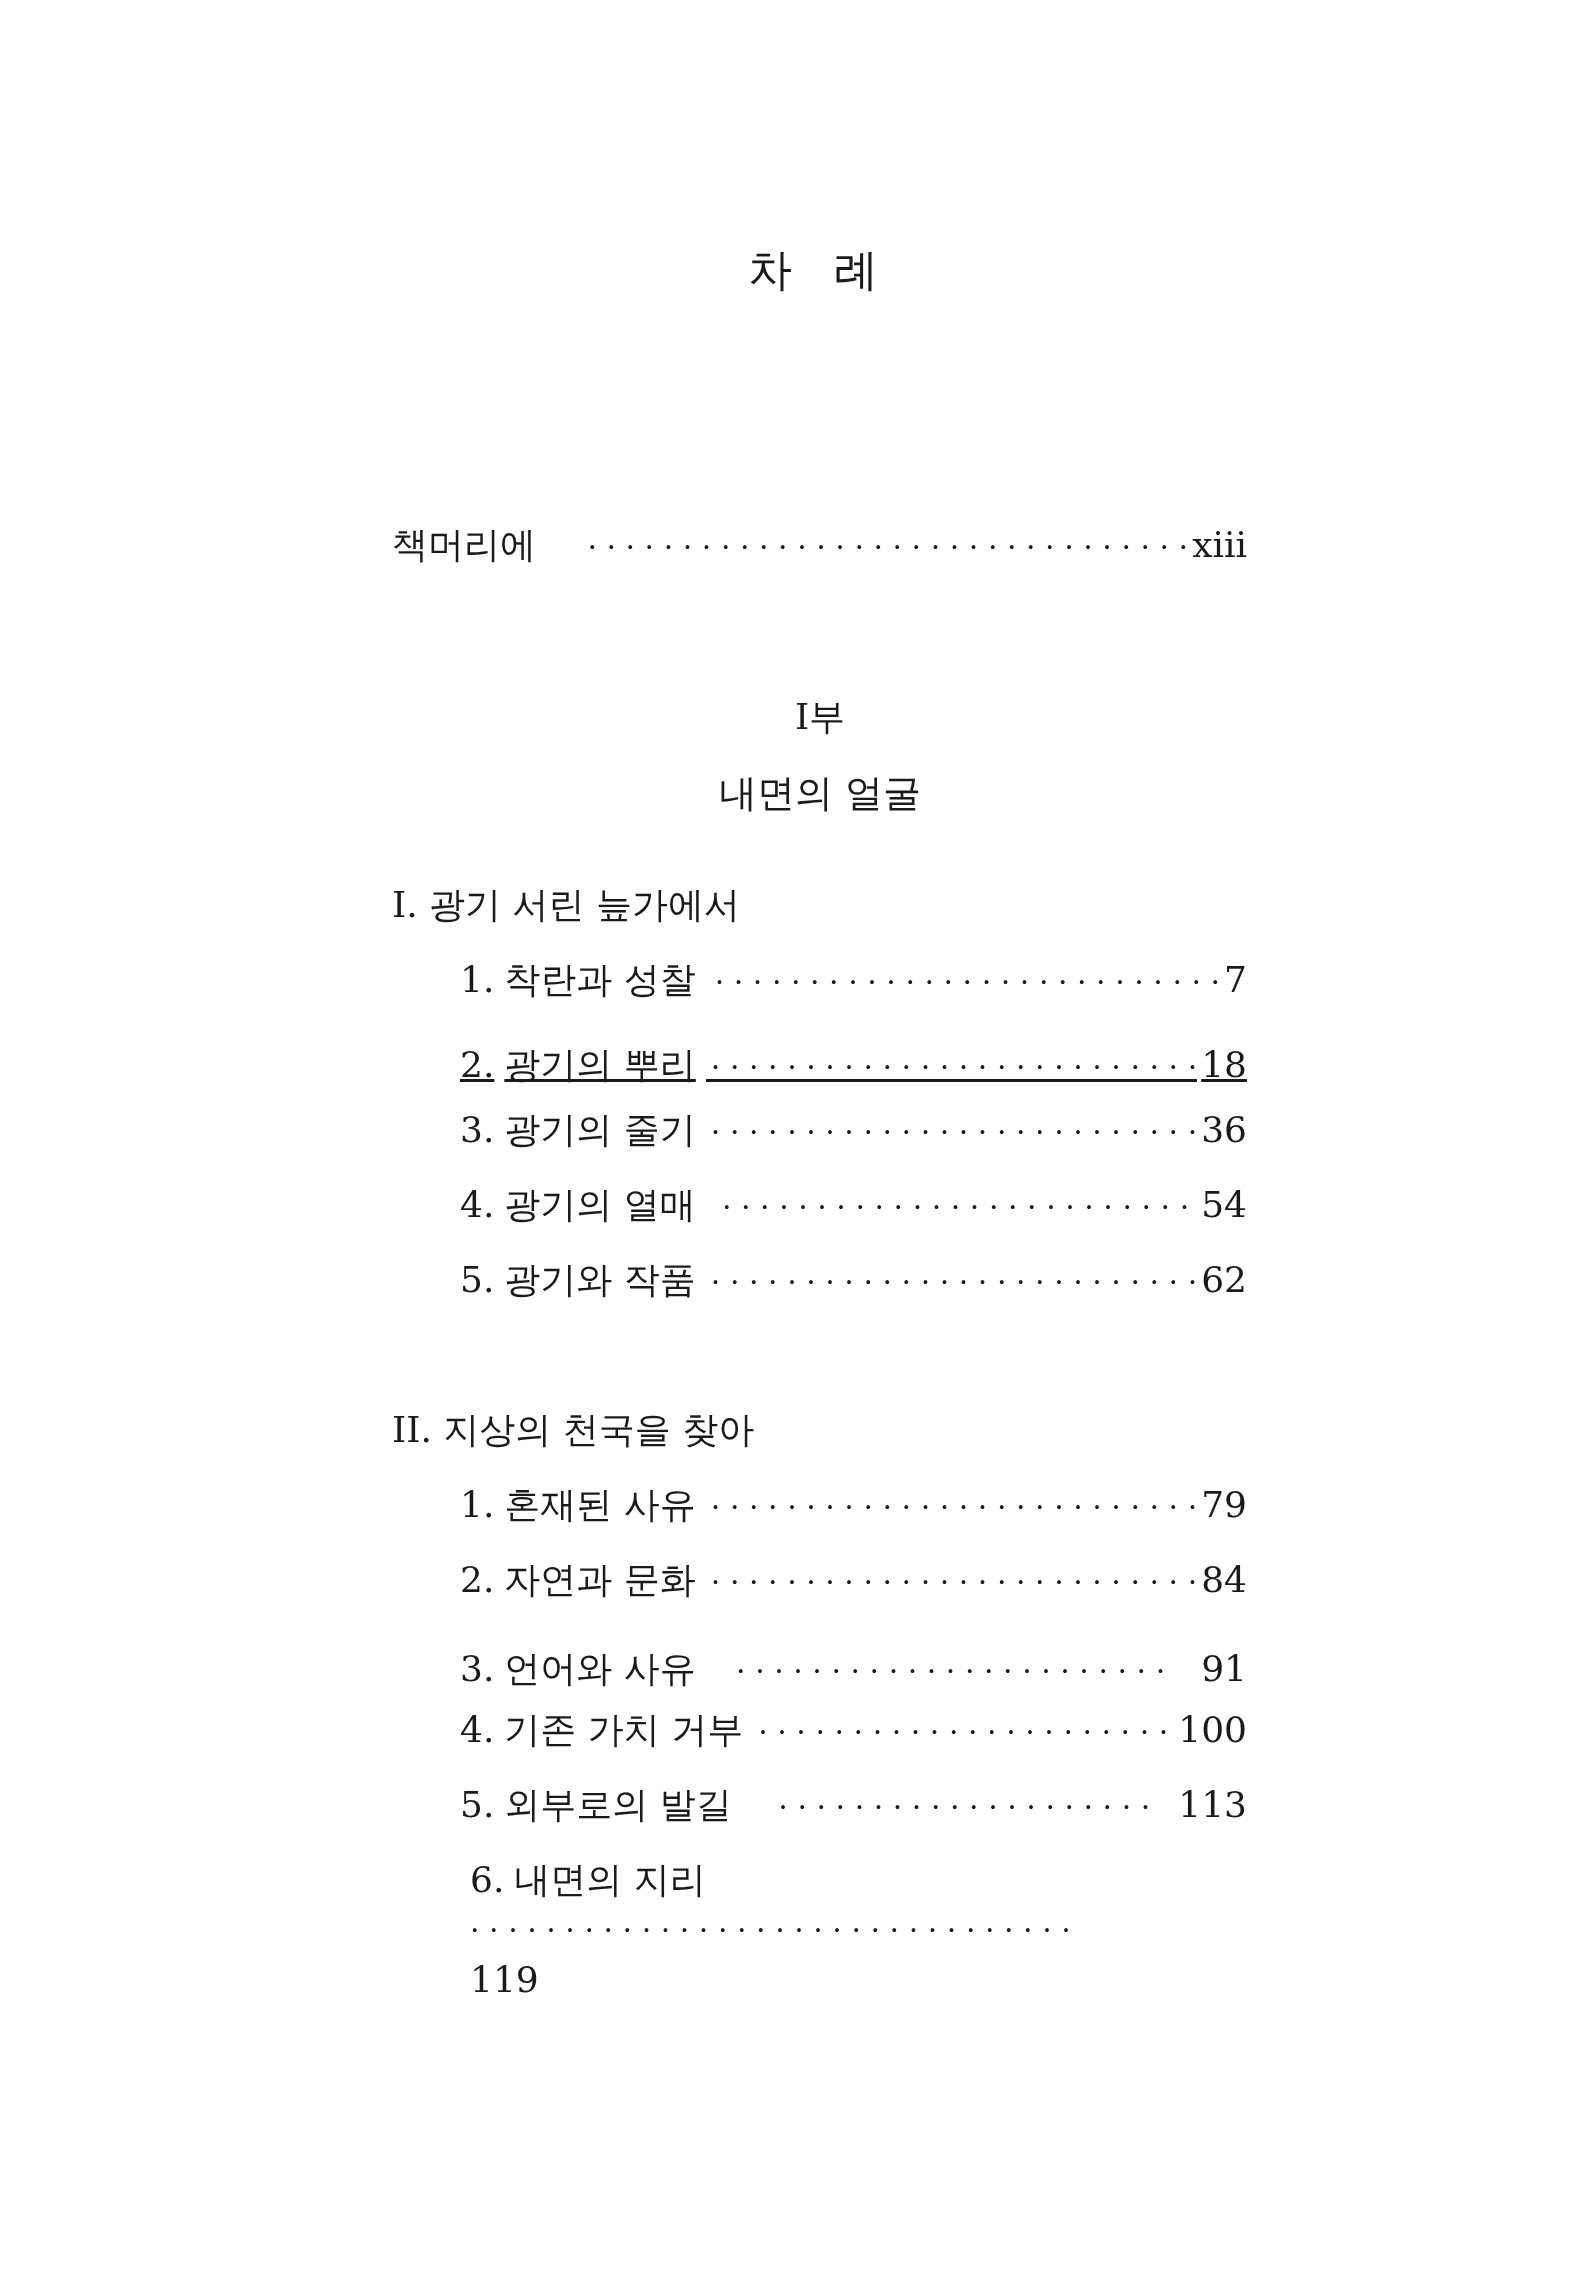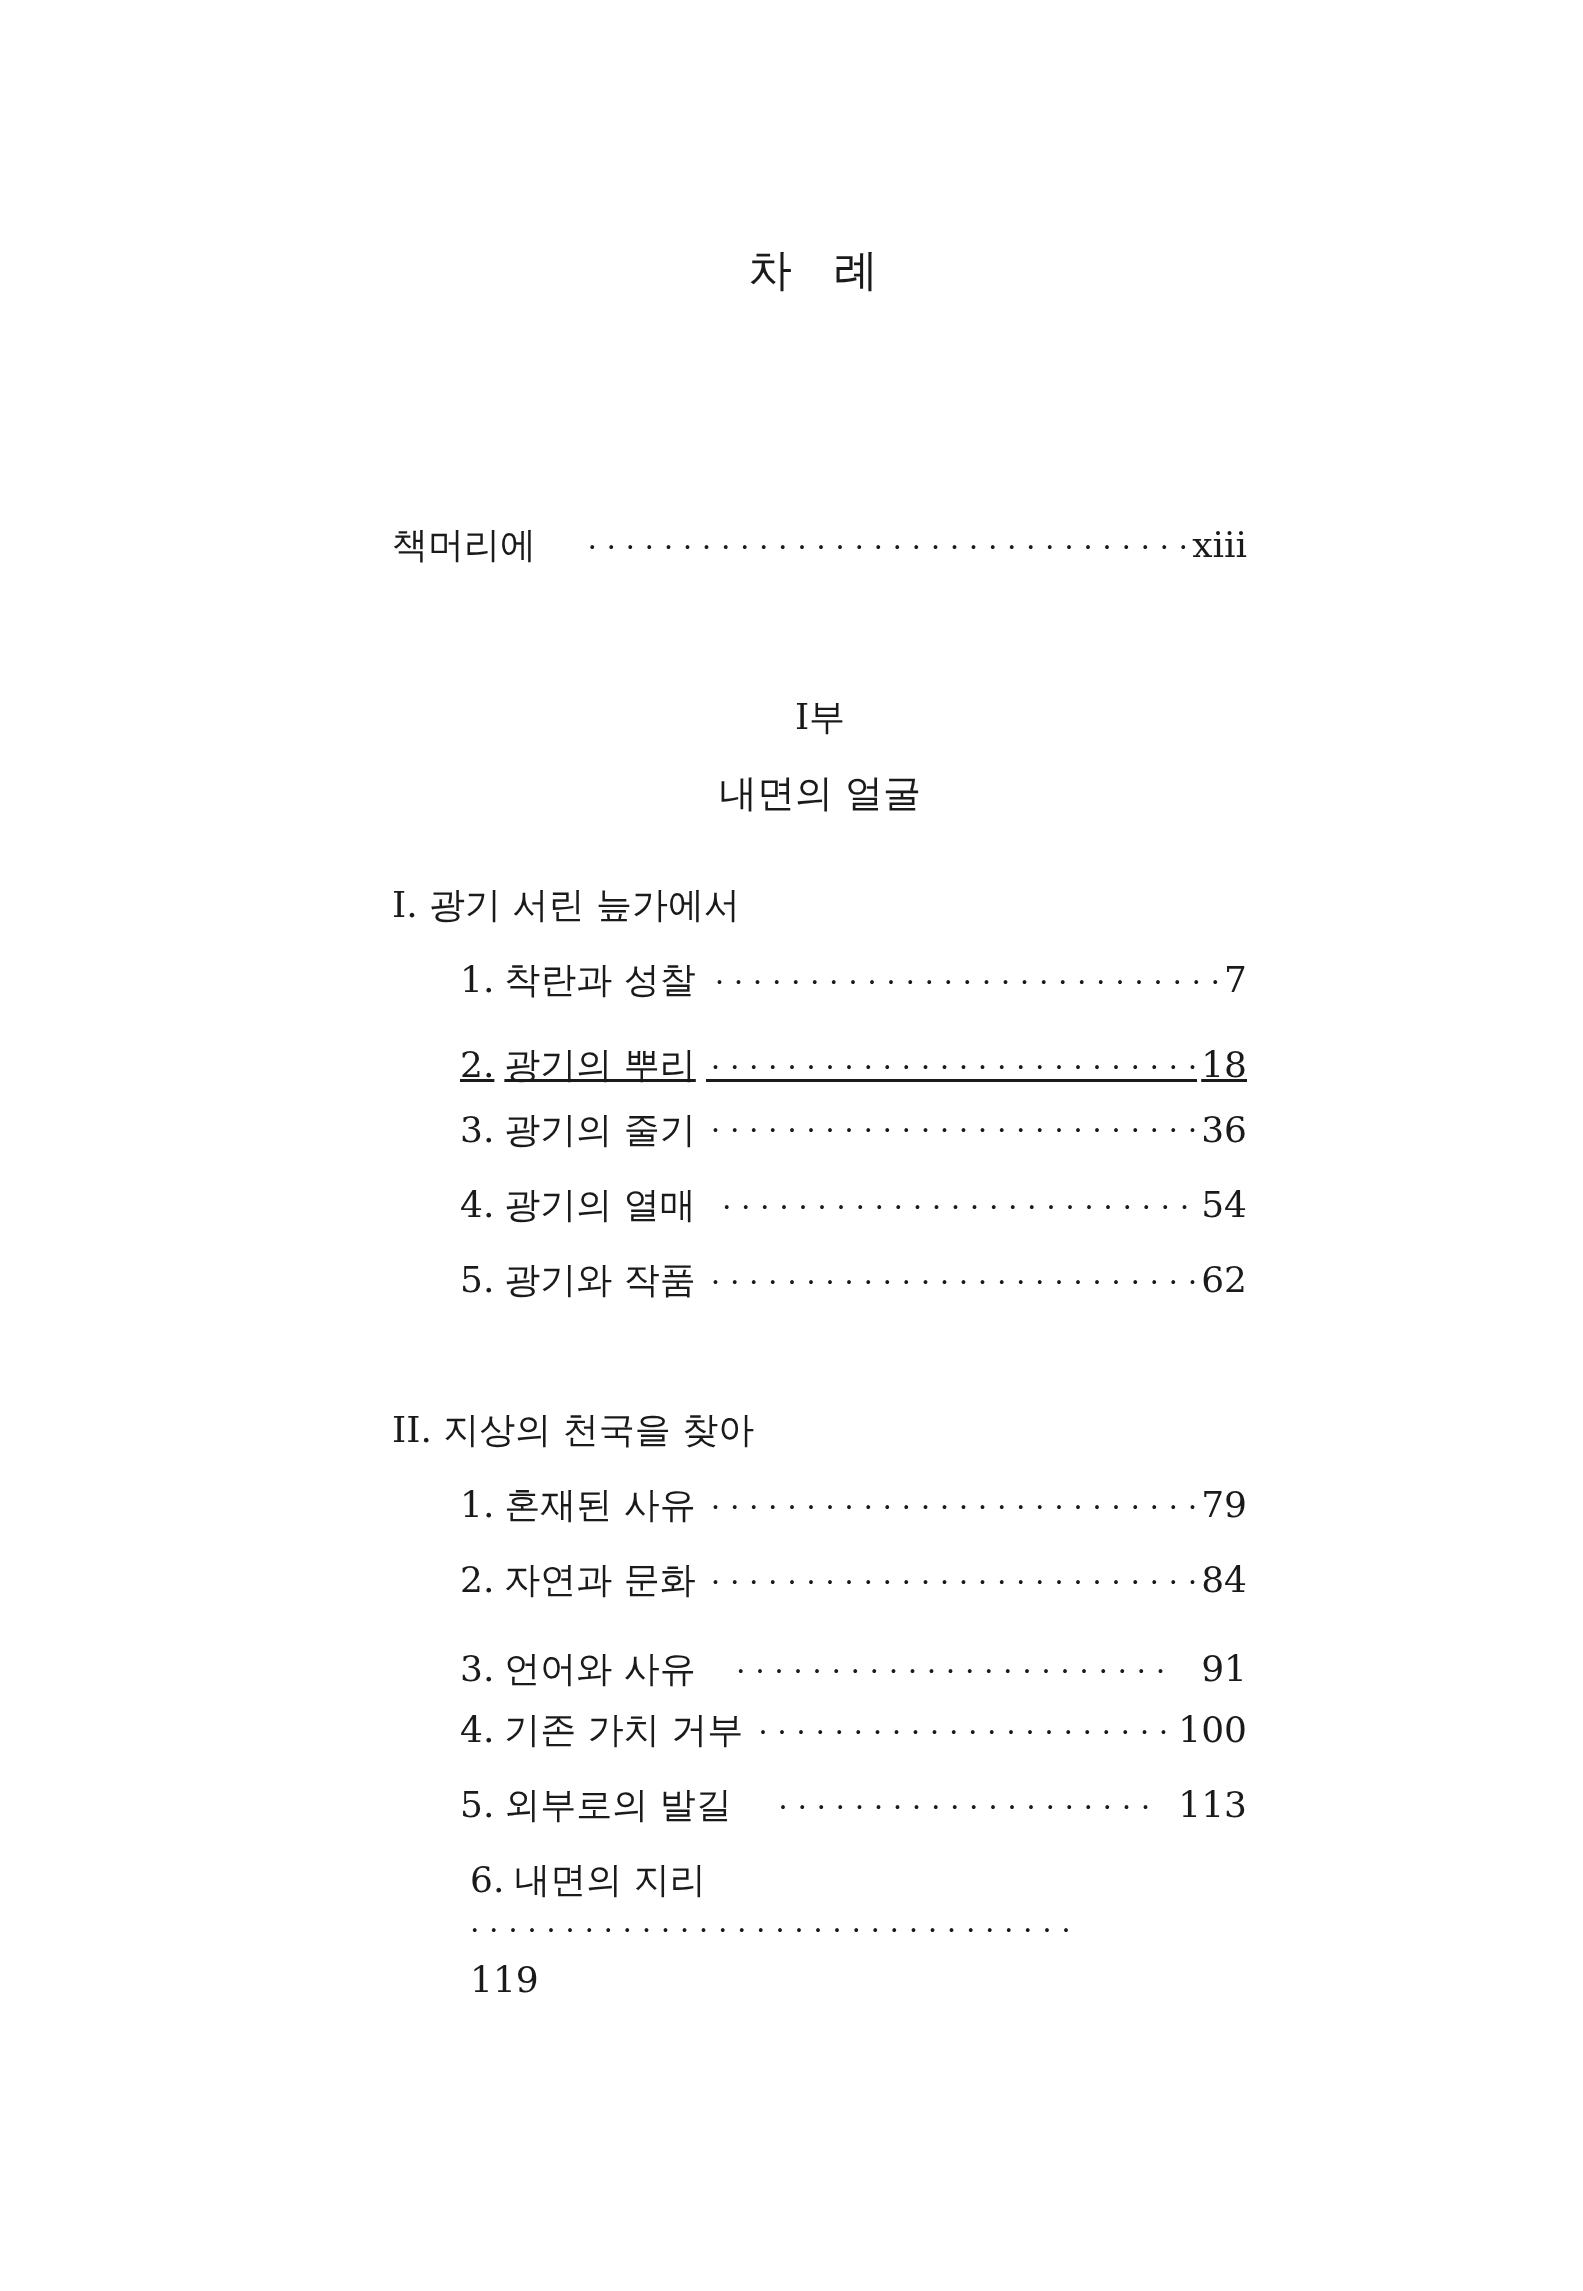--- a/index.html
+++ b/index.html
@@ -99,21 +99,21 @@
 <div class="toc-row item-row" style="top:955px;">
   <span class="label"><span class="num">1.</span><span>착란과 성찰</span></span>
   <span class="leader">· · · · · · · · · · · · · · · · · · · · · · · · · · · · · · · ·</span>
   <span class="page">7</span>
 </div>
 <div class="toc-row item-row" style="top:1040px;text-decoration:underline;">
   <span class="label"><span class="num">2.</span><span>광기의 뿌리</span></span>
   <span class="leader">· · · · · · · · · · · · · · · · · · · · · · · · · · · · · · · ·</span>
   <span class="page">18</span>
 </div>
-<div class="toc-row item-row" style="top:1105px;align-items:flex-end;">
+<div class="toc-row item-row" style="top:1105px;">
   <span class="label"><span class="num">3.</span><span>광기의 줄기</span></span>
   <span class="leader">· · · · · · · · · · · · · · · · · · · · · · · · · · · · · · · ·</span>
   <span class="page">36</span>
 </div>
 <div class="toc-row item-row" style="top:1180px;gap:8px;">
   <span class="label"><span class="num">4.</span><span>광기의 열매</span></span>
   <span class="leader">· · · · · · · · · · · · · · · · · · · · · · · · · · · · · · · ·</span>
   <span class="page">54</span>
 </div>
 <div class="toc-row item-row" style="top:1255px;">

